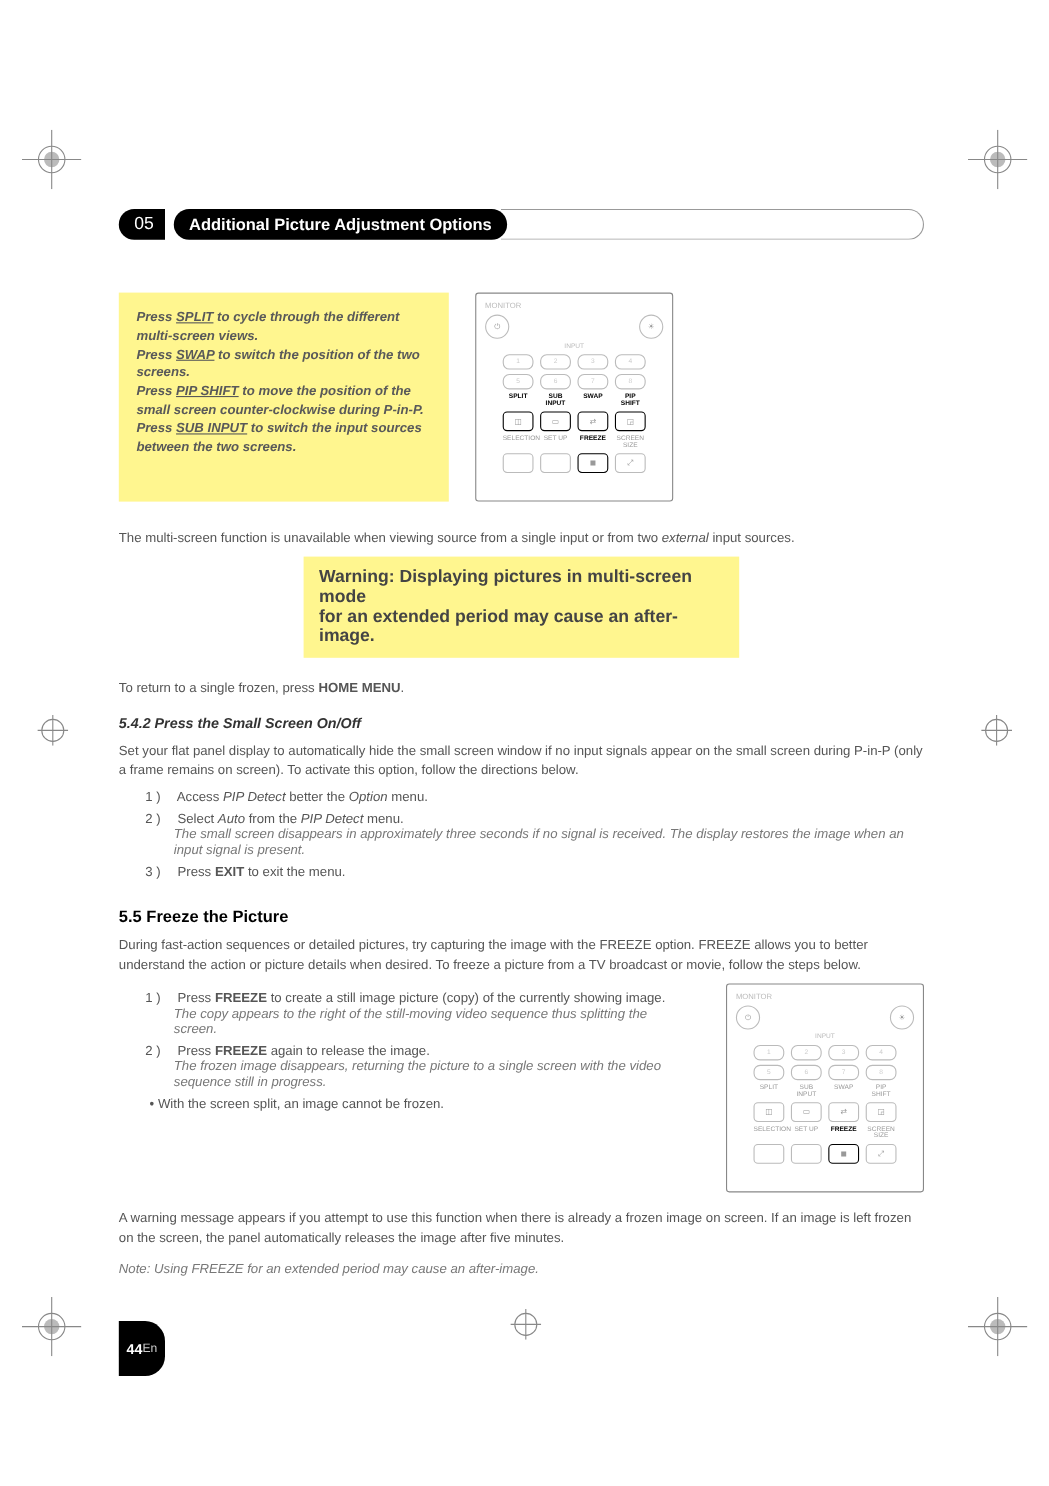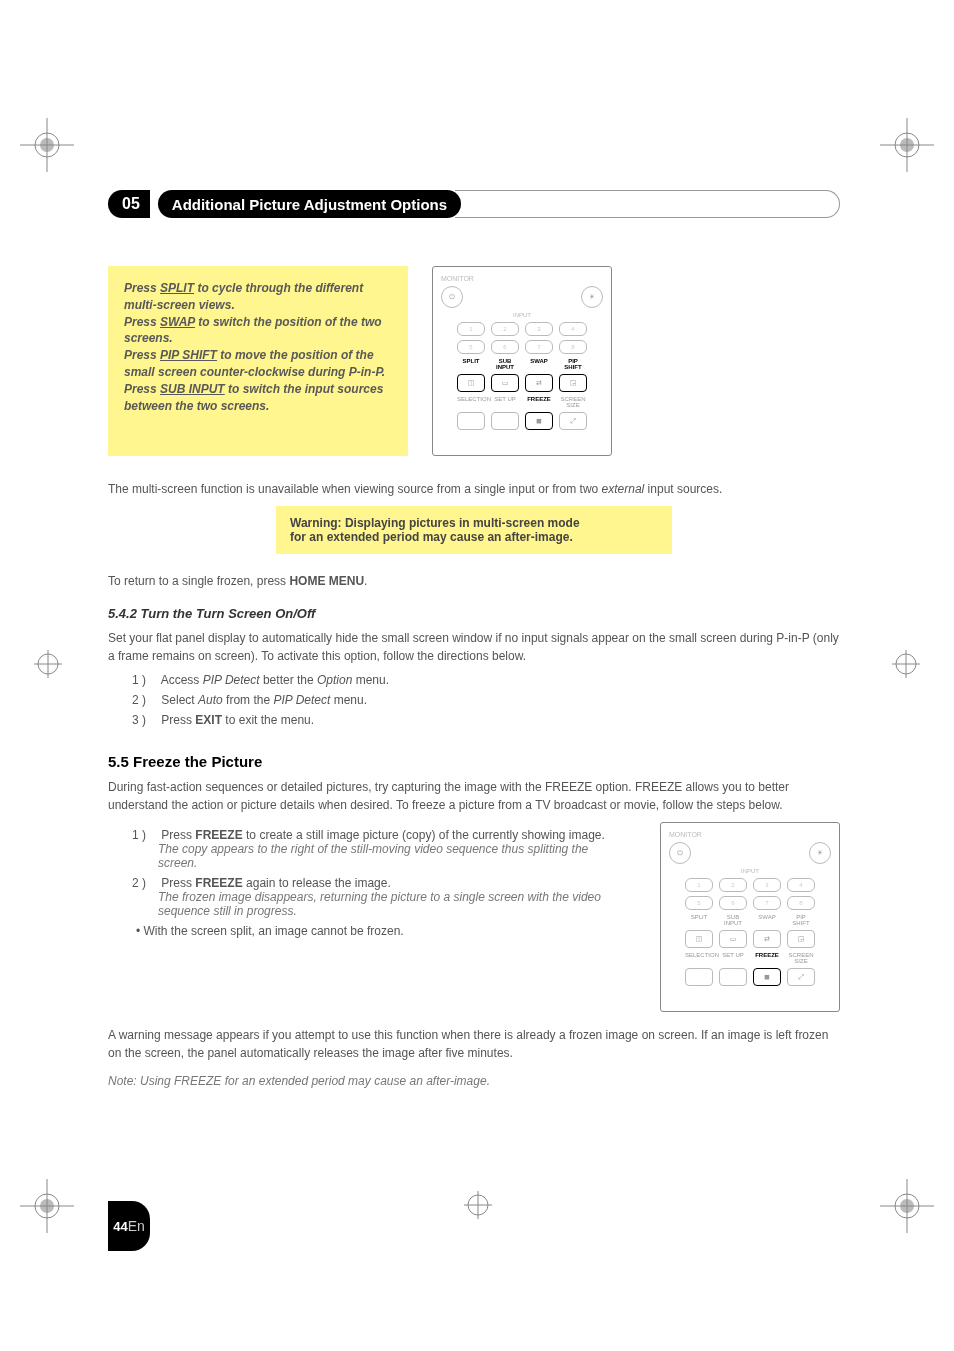--- a/index.html
+++ b/index.html
@@ -13,55 +13,55 @@
   .reg.bl { bottom: 118px; left: 20px; }
   .reg.br { bottom: 118px; right: 20px; }
   .reg-cross { position: absolute; }
   .reg-cross.left { top: 650px; left: 34px; }
   .reg-cross.right { top: 650px; right: 34px; }
   .reg-cross.bottom { bottom: 128px; left: 464px; }
   .reg-cross svg { width: 28px; height: 28px; }
 
   
   .content { position: absolute; left: 108px; top: 190px; width: 732px; }
-  .badge { background: #000; color: #fff; font-weight: bold; font-size: 16px; border-radius: 14px 0 0 14px; padding: 4px 10px 4px 14px; height: 28px; display:flex; align-items:center;}
+  .badge { background: #000; color: #fff; font-weight: normal; font-size: 16px; border-radius: 14px 0 0 14px; padding: 4px 10px 4px 14px; height: 28px; display:flex; align-items:center;}
   .title-bar { background: #000; color: #fff; font-weight: bold; font-size: 15px; padding: 8px 14px; border-radius: 14px; margin-left: 8px; height:28px; display:flex; align-items:center; flex: 0 0 auto;}
   .header-tail { height:28px; border-top:1px solid #999; border-bottom:1px solid #999; border-radius: 0 14px 14px 0; border-right:1px solid #999; flex:1; margin-left:-6px;}
   .header-line-wrap { display:flex; align-items:center; }
 
   .two-col { display: flex; gap: 24px; margin-bottom: 24px; }
   .yellow-box { background: #fff68f; padding: 14px 16px; width: 300px; font-style: italic; font-weight: bold; color: #595959; font-size: 12px; line-height: 1.4; }
   .yellow-box .u { text-decoration: underline; }
 
   .remote-diagram { width: 180px; height: 190px; border: 1px solid #888; border-radius: 3px; padding: 8px; display:flex; flex-direction:column; gap:4px; font-size:7px; color:#999; }
   .remote-row { display:flex; gap:6px; justify-content:center; }
   .remote-btn { width:28px; height:14px; border:1px solid #bbb; border-radius:6px; display:flex; align-items:center; justify-content:center; font-size:6px; color:#ccc;}
   .remote-circle { width:22px; height:22px; border:1px solid #bbb; border-radius:50%; display:flex; align-items:center; justify-content:center;}
   .remote-label-row { display:flex; gap:6px; justify-content:center; font-size:6px; }
   .remote-label { width:28px; text-align:center; }
   .remote-label.hl { color:#000; font-weight:bold; }
   .remote-icon-btn { width:28px; height:18px; border:1px solid #bbb; border-radius:4px; display:flex; align-items:center; justify-content:center;}
   .remote-icon-btn.hl { border:1.5px solid #000; }
 
   p.body { font-size: 12px; line-height: 1.5; color: #555; margin: 8px 0; }
-  .warn-box { background: #fff68f; border: 0; width: 396px; margin: 8px auto 18px auto; padding: 10px 14px; font-weight: bold; font-size: 12px; color:#444; text-align:left;}
+  .warn-box { background: #fff68f; border: 0; width: 396px; margin: 8px auto 18px auto; padding: 10px 14px; font-weight: bold; font-size: 16px; color:#444; text-align:left;}
   .sub-h { font-weight: bold; font-style: italic; font-size: 13px; color: #333; margin-top: 16px; margin-bottom: 4px; }
   .section-h { font-weight: bold; font-size: 15px; color: #000; margin-top: 26px; margin-bottom: 6px; }
   ol.steps { list-style: none; padding-left: 24px; font-size: 12px; color:#555; }
   ol.steps li { margin: 6px 0; }
   ol.steps .numlbl { display:inline-block; width:26px; }
   .italic { font-style: italic; margin-top: 32px; }
   .bold { font-weight: bold; }
   .note { font-style: italic; font-size: 12px; color:#777; margin-top:12px;}
   .indent-sub { padding-left: 26px; font-style: italic; color:#777;}
   .freeze-block { display:flex; gap:35px; }
   .freeze-steps { flex:1; }
   .footer-pg { position:absolute; left:108px; bottom:100px; width:42px; height:50px; background:#000; color:#fff; border-radius: 0 18px 18px 0; display:flex; flex-direction:row; align-items:center; justify-content:center; font-size:11px;}
   .footer-pg .num { font-weight:bold; font-size:13px;}
-  .footer-pg .en { font-size:14px; color:#ccc;}
+  .footer-pg .en { font-size:11px; color:#ccc;}
 </style>
 </head>
 <body>
 
 <div class="page">
 
   <div class="reg tl"><svg viewBox="0 0 54 54">
         <circle cx="27" cy="27" r="12" fill="none" stroke="#888"></circle>
         <circle cx="27" cy="27" r="7" fill="#bbb"></circle>
         <line x1="27" y1="0" x2="27" y2="54" stroke="#888"></line>
@@ -171,30 +171,31 @@
 
     <div class="warn-box">
       <div>Warning: Displaying pictures in multi-screen mode</div>
       <div>for an extended period may cause an after-image.</div>
     </div>
 
     <p class="body">
       <span>To return to a single frozen, press </span><span class="bold">HOME MENU</span><span>.</span>
     </p>
 
-    <div class="sub-h">5.4.2    Turn the Turn Screen On/Off</div>
+    <div class="sub-h">5.4.2    Press the Small Screen On/Off</div>
     <p class="body">Set your flat panel display to automatically hide the small screen window if no input signals appear on the small screen during P-in-P (only a frame remains on screen). To activate this option, follow the directions below.</p>
     <ol class="steps">
       <li>
         <span class="numlbl">1 )</span>
         <span>Access </span><span class="italic">PIP Detect</span><span> better the </span><span class="italic">Option</span><span> menu.</span>
       </li>
       <li>
         <span class="numlbl">2 )</span>
         <span>Select </span><span class="italic">Auto</span><span> from the </span><span class="italic">PIP Detect</span><span> menu.</span>
+        <div class="indent-sub">The small screen disappears in approximately three seconds if no signal is received. The display restores the image when an input signal is present.</div>
       </li>
       <li>
         <span class="numlbl">3 )</span>
         <span>Press </span><span class="bold">EXIT</span><span> to exit the menu.</span>
       </li>
     </ol>
 
     <div class="section-h">5.5   Freeze the Picture</div>
     <p class="body">During fast-action sequences or detailed pictures, try capturing the image with the FREEZE option. FREEZE allows you to better understand the action or picture details when desired. To freeze a picture from a TV broadcast or movie, follow the steps below.</p>
 

